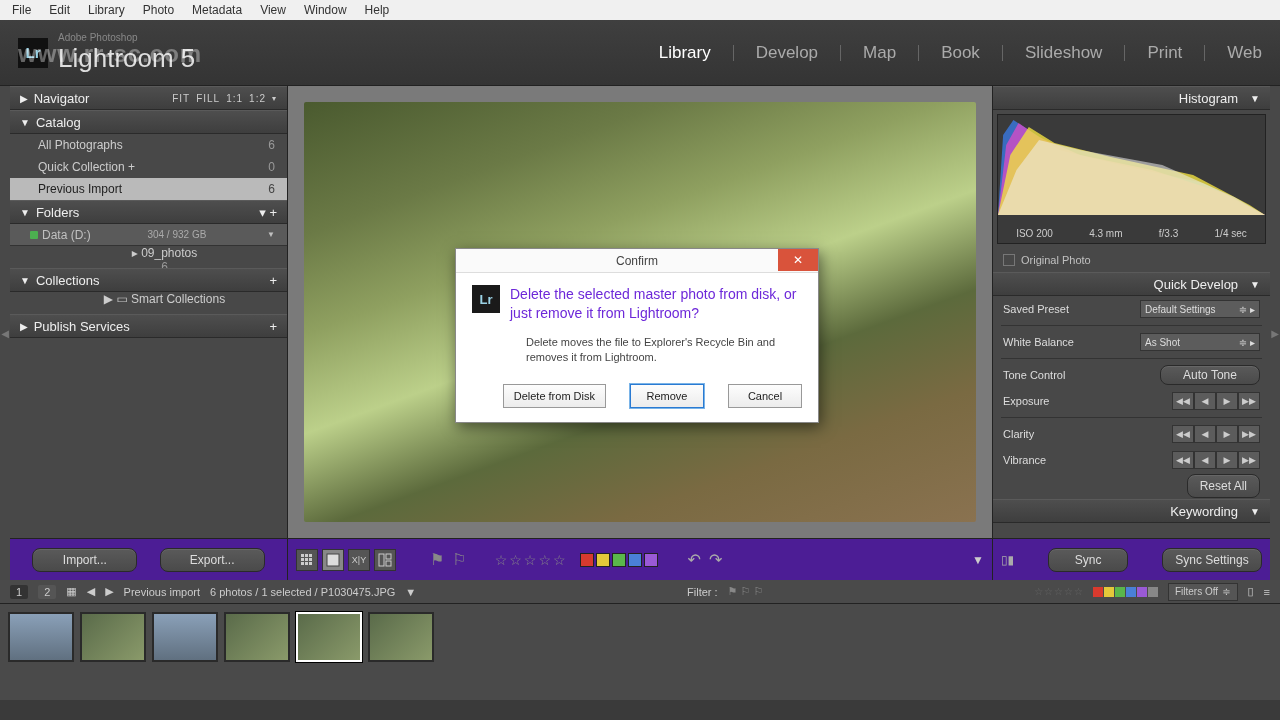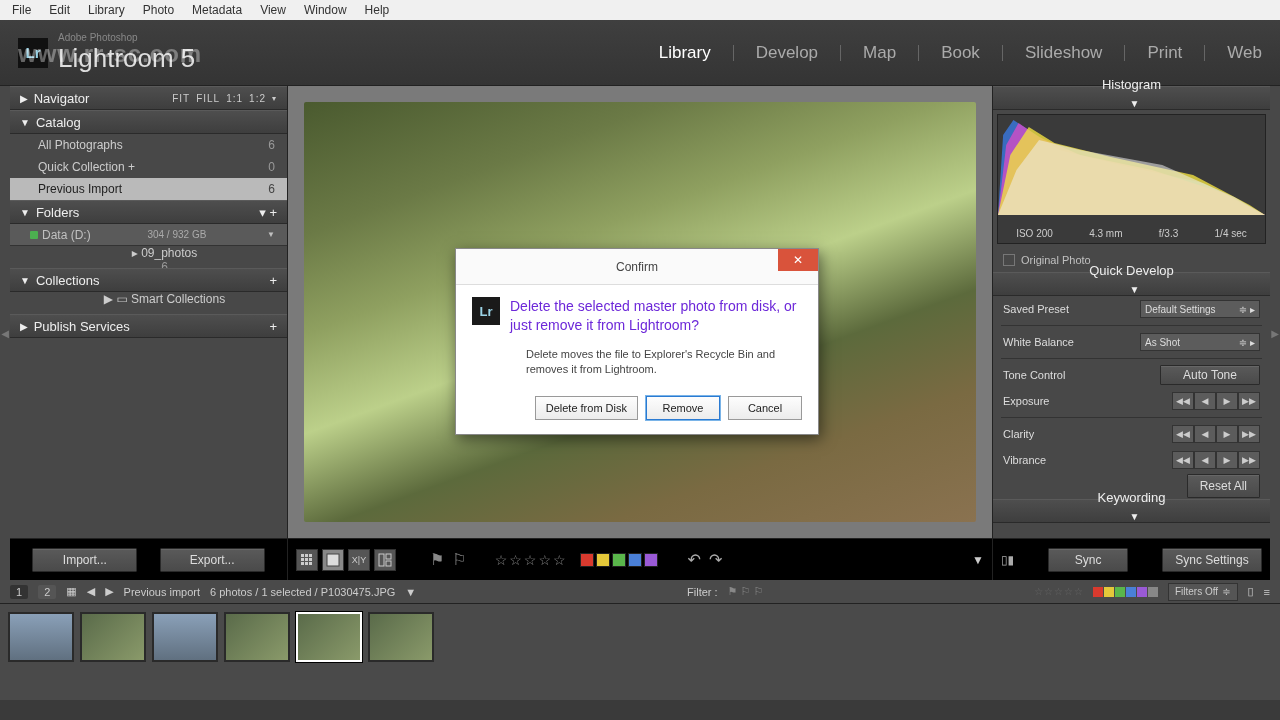--- a/index.html
+++ b/index.html
@@ -13,31 +13,31 @@
 .modules span { cursor:pointer; }
 .modules span.active { color:#fff; font-weight:500; }
 .modules .sep { width:1px; height:16px; background:#666; display:inline-block; }
 .workspace { display:flex; height:494px; background:#2b2b2b; position:relative; }
 .leftpanel, .rightpanel { width:278px; background:#484848; display:flex; flex-direction:column; border-right:1px solid #222; }
 .rightpanel { border-right:none; border-left:1px solid #222; }
 .center { flex:1; background:#7a7a7a; display:flex; flex-direction:column; }
 .edge { width:10px; background:#484848; display:flex; align-items:center; justify-content:center; color:#777; font-size:10px; }
 .preview { flex:1; display:flex; align-items:center; justify-content:center; padding:16px; }
 .preview-img { width:100%; height:100%; background:linear-gradient(160deg,#4a5a2f 0%,#6b7a46 20%,#8fa060 35%,#bcd08a 50%,#5c6a3c 65%,#7a6a42 80%,#8a7250 100%); border-radius:2px; }
-.toolbar { height:42px; background:#000000; border-top:1px solid #222; display:flex; align-items:center; padding:0 8px; gap:8px; }
-.tbtn { height:24px; padding:0 12px; background:linear-gradient(#5a5a5a,#4a4a4a); border:1px solid #2a2a2a; border-radius:1px; color:#ddd; font-size:12px; display:inline-flex; align-items:center; justify-content:center; box-shadow:inset 0 1px 0 #666; }
+.toolbar { height:42px; background:#4c1d95; border-top:1px solid #222; display:flex; align-items:center; padding:0 8px; gap:8px; }
+.tbtn { height:24px; padding:0 12px; background:linear-gradient(#5a5a5a,#4a4a4a); border:1px solid #2a2a2a; border-radius:8px; color:#ddd; font-size:12px; display:inline-flex; align-items:center; justify-content:center; box-shadow:inset 0 1px 0 #666; }
 .tbtn.wide { width:105px; }
 .gridbtns { display:flex; gap:4px; }
 .gridbtn { width:22px; height:22px; border:1px solid #333; background:#555; display:flex; align-items:center; justify-content:center; }
 .gridbtn.on { background:#888; }
 .stars { display:flex; gap:2px; color:#888; font-size:14px; }
 .chips { display:flex; gap:2px; margin-left:6px; }
 .chip { width:14px; height:14px; border:1px solid #222; }
 .panel-head { height:24px; background:linear-gradient(#4e4e4e,#3e3e3e); display:flex; align-items:center; padding:0 10px; border-top:1px solid #5a5a5a; border-bottom:1px solid #2a2a2a; font-size:13px; color:#eee; gap:6px; }
-.panel-head.right { justify-content:flex-end;flex-direction:column; }
+.panel-head.right { justify-content:flex-end; }
 .tri { font-size:10px; }
 .nav-opts { margin-left:auto; color:#ccc; font-size:10px; letter-spacing:1px; display:flex; gap:6px; align-items:center; }
 .panel-body { font-size:12px; }
 .row { height:22px; display:flex; align-items:center; justify-content:space-between; padding:0 12px 0 28px; color:#ccc; }
 .row.sel { background:#bababa; color:#222; }
 .row .cnt { color:#999; }
 .row.sel .cnt { color:#444; }
 .sub { padding-left:44px;flex-direction:column; }
 .diskrow { display:flex; align-items:center; justify-content:space-between; height:22px; padding:0 12px 0 20px; background:#5a5a5a; border-bottom:1px solid #333; }
 .diskname { display:flex; align-items:center; gap:4px; }
@@ -58,28 +58,28 @@
 .thumb { width:66px; height:50px; border:2px solid #2a2a2a; background:linear-gradient(135deg,#5a6b4a,#8a9a6a); }
 .thumb.blue { background:linear-gradient(#8aa0b8,#607080); }
 .thumb.sel { border-color:#fff; box-shadow:0 0 0 1px #000; }
 .fstars { display:flex; gap:1px; color:#666; font-size:10px; margin-left:auto; }
 .fcolors { display:flex; gap:1px; }
 .fcolors div { width:10px; height:10px; }
 .fsel { background:#555; border:1px solid #333; height:18px; padding:0 6px; font-size:10px; display:flex; align-items:center; gap:4px; }
 
 .dialog-back { position:absolute; inset:0; pointer-events:none; }
 .dlg { position:absolute; left:455px; top:162px; width:364px; background:#fff; border:1px solid #888; box-shadow:2px 4px 14px rgba(0,0,0,.5); pointer-events:auto; color:#222; }
-.dlg-title { height:36px; background:#fafafa; display:flex; align-items:center; justify-content:center; position:relative; font-size:12px; color:#444; border-bottom:1px solid #ddd; }
+.dlg-title { height:24px; background:#fafafa; display:flex; align-items:center; justify-content:center; position:relative; font-size:12px; color:#444; border-bottom:1px solid #ddd; }
 .dlg-close { position:absolute; right:0; top:0; width:40px; height:22px; background:#d9533b; color:#fff; display:flex; align-items:center; justify-content:center; font-size:12px; }
 .dlg-body { padding:12px 16px 14px 16px; }
 .dlg-row1 { display:flex; gap:10px; }
 .lr-icon { width:28px; height:28px; background:#1a1a1a; color:#9bd3e6; font-weight:bold; font-size:13px; display:flex; align-items:center; justify-content:center; flex-shrink:0; }
 .dlg-q { color:#6d28d9; font-size:14px; line-height:1.35; }
 .dlg-d { font-size:11px; color:#444; margin:12px 0 0 54px; line-height:1.35; }
-.dlg-btns { display:flex; justify-content:flex-end; gap:8px; margin-top:20px; }
+.dlg-btns { display:flex; justify-content:flex-end; gap:24px; margin-top:20px; }
 .wbtn { min-width:74px; height:24px; border:1px solid #999; background:linear-gradient(#fdfdfd,#ececec); font-size:11px; padding:0 10px; display:inline-flex; align-items:center; justify-content:center; }
 .wbtn.focus { border:1px solid #2a7ad2; box-shadow:0 0 0 1px #7ab4e8; }
 .watermark{position:absolute;left:18px;top:20px;color:rgba(255,255,255,.35);font-size:24px;font-weight:bold;letter-spacing:1px;}
 .chkrow { height:24px; display:flex; align-items:center; gap:6px; padding:0 10px; font-size:11px; }
 .chkbox { width:12px; height:12px; border:1px solid #777; }
 </style>
 </head>
 <body>
 
 <div class="menubar">

